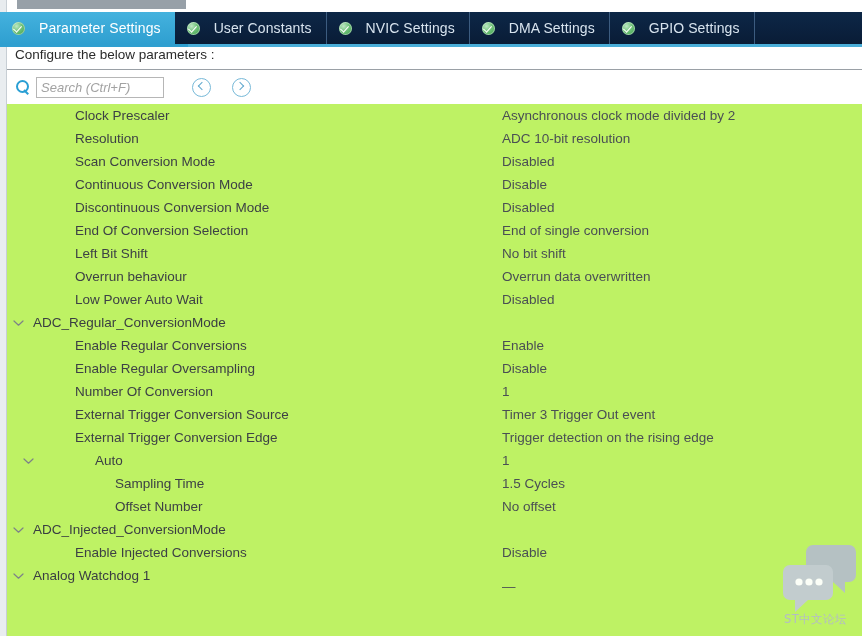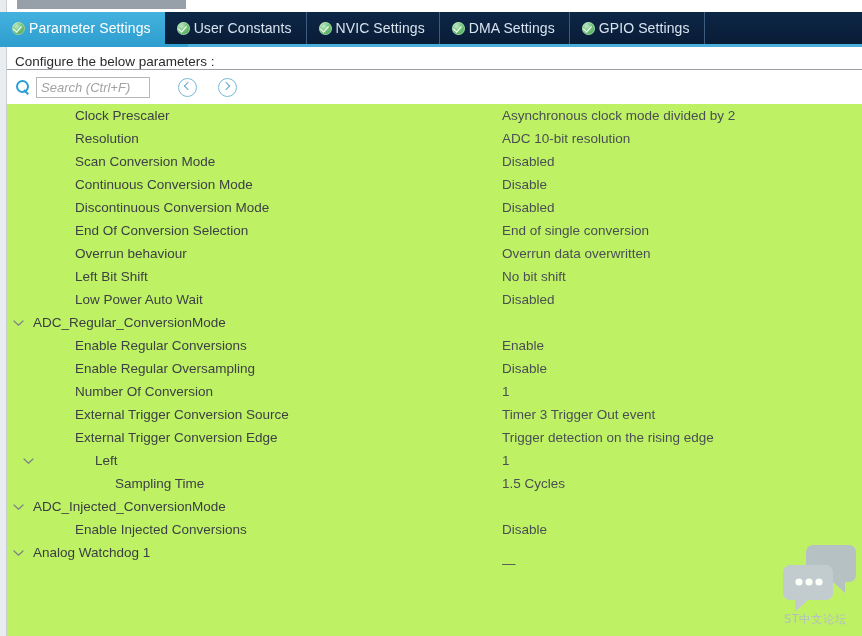--- a/index.html
+++ b/index.html
@@ -28,21 +28,21 @@
 
   
   .tabbar{
     position:absolute;left:0;top:12px;width:862px;height:32px;
     background:#0b2545;
     background:linear-gradient(180deg,#0d2747 0%,#091c36 100%);
     display:flex;align-items:stretch;
   }
   .tabbar .tabs-wrap{display:flex;align-items:stretch;}
   .tab{
-    display:flex;align-items:center;gap:4px;
+    display:flex;align-items:center;gap:14px;
     padding:0 14px 0 12px;
     color:#d7e3ee;font-size:14px;letter-spacing:.1px;
     border-right:1px solid #3c5c80;
     cursor:pointer;white-space:nowrap;
   }
   .tab.active{
     background:#3aa9d8;
     background:linear-gradient(180deg,#44b2de 0%,#2f9fd0 100%);
     color:#ffffff;border-right:none;
   }
@@ -72,21 +72,21 @@
   .gutter{
     position:absolute;left:0;top:47px;width:6px;height:589px;
     background:#e9edf0;border-right:1px solid #c7ced4;
   }
 
   
   .cfg-header{
     position:absolute;left:7px;top:47px;width:855px;height:23px;
     box-sizing:border-box;
     border-bottom:1px solid #9aa0a6;
-    display:flex;align-items:flex-end;
+    display:flex;align-items:flex-start;
     padding-left:8px;
     background:#ffffff;
   }
   .cfg-header .txt{font-size:13.5px;color:#2b2b2b;}
 
   
   .searchrow{
     position:absolute;left:7px;top:70px;width:855px;height:34px;
     display:flex;align-items:center;padding-left:8px;background:#fff;
   }
@@ -95,21 +95,21 @@
   }
   .mag .ring{
     position:absolute;left:1px;top:0px;width:9px;height:9px;border-radius:50%;
     border:2px solid #2a9fd4;
   }
   .mag .hand{
     position:absolute;left:9px;top:9px;width:6px;height:2px;background:#2a9fd4;
     transform:rotate(45deg);transform-origin:left center;
   }
   .searchbox{
-    width:114px;height:21px;box-sizing:border-box;
+    width:128px;height:21px;box-sizing:border-box;
     border:1px solid #b6b6b6;background:#fff;
     font-family:"Liberation Sans",sans-serif;
     font-size:13px;font-style:italic;color:#737373;
     padding:0 4px;outline:none;
   }
   .searchbox::placeholder{color:#a2a2a2;font-style:italic;opacity:1;}
   .navbtn{
     width:17px;height:17px;border-radius:50%;border:1.3px solid #77b9d8;
     margin-left:21px;position:relative;cursor:pointer;background:#fff;
     flex:0 0 auto;
@@ -245,26 +245,26 @@
       </div>
       <div class="row">
         <span class="label ind1">Discontinuous Conversion Mode</span>
         <span class="value">Disabled</span>
       </div>
       <div class="row">
         <span class="label ind1">End Of Conversion Selection</span>
         <span class="value">End of single conversion</span>
       </div>
       <div class="row">
+        <span class="label ind1">Left Bit Shift</span>
+        <span class="value">No bit shift</span>
+      </div>
+      <div class="row">
         <span class="label ind1">Overrun behaviour</span>
         <span class="value">Overrun data overwritten</span>
-      </div>
-      <div class="row">
-        <span class="label ind1">Left Bit Shift</span>
-        <span class="value">No bit shift</span>
       </div>
       <div class="row">
         <span class="label ind1">Low Power Auto Wait</span>
         <span class="value">Disabled</span>
       </div>
       <div class="row group">
         <span class="chev chev-l0">
           <svg width="11" height="8" viewBox="0 0 11 8">
             <path d="M1 2 L5.5 6.2 L10 2" fill="none" stroke="#7d8288" stroke-width="1.2" stroke-linecap="round" stroke-linejoin="round"></path>
           </svg>
@@ -291,26 +291,30 @@
       <div class="row">
         <span class="label ind1">External Trigger Conversion Edge</span>
         <span class="value">Trigger detection on the rising edge</span>
       </div>
       <div class="row">
         <span class="chev chev-l1" style="left: 10px;">
           <svg width="11" height="8" viewBox="0 0 11 8">
             <path d="M1 2 L5.5 6.2 L10 2" fill="none" stroke="#7d8288" stroke-width="1.2" stroke-linecap="round" stroke-linejoin="round"></path>
           </svg>
         </span>
-        <span class="label ind2">Left</span>
+        <span class="label ind2">Auto</span>
         <span class="value">1</span>
       </div>
       <div class="row">
         <span class="label ind3">Sampling Time</span>
         <span class="value">1.5 Cycles</span>
+      </div>
+      <div class="row">
+        <span class="label ind3">Offset Number</span>
+        <span class="value">No offset</span>
       </div>
       <div class="row group">
         <span class="chev chev-l0">
           <svg width="11" height="8" viewBox="0 0 11 8">
             <path d="M1 2 L5.5 6.2 L10 2" fill="none" stroke="#7d8288" stroke-width="1.2" stroke-linecap="round" stroke-linejoin="round"></path>
           </svg>
         </span>
         <span class="label ind0">ADC_Injected_ConversionMode</span>
         <span class="value"></span>
       </div>

